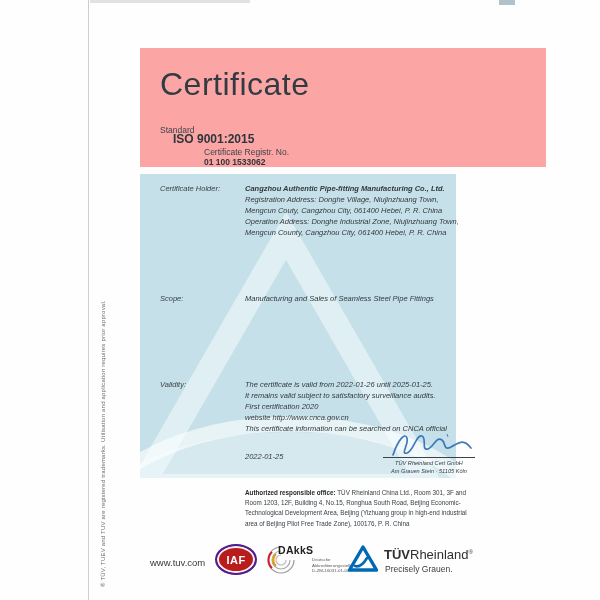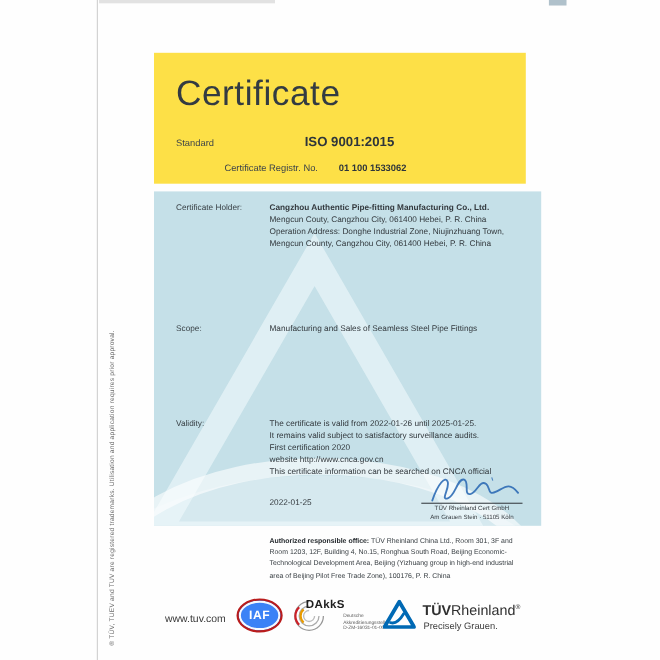--- a/index.html
+++ b/index.html
@@ -15,35 +15,36 @@
 
   
   .side-note {
     position:absolute; left:-25px; top:452px; width:260px; height:10px;
     transform:rotate(-90deg); font-size:6px; color:#6b6b6b; letter-spacing:.2px;
     white-space:nowrap; text-align:center;
   }
 
   
   .hdr {
-    position:absolute; left:140px; top:48px; width:338px; height:119px;
-    background:#fde047;
+    position:absolute; left:140px; top:48px; width:406px; height:119px;
+    background:#fca5a5;
   }
   .title { position:absolute; left:20px; top:18px; font-size:32px; color:#333b42; letter-spacing:.5px; }
-  .hdr-row { position:absolute; left:20px; width:300px; display:flex; }
+  .hdr-row { position:absolute; left:20px; width:300px; display:flex;flex-direction:column; }
   .hdr-row .lab { width:104px; font-size:8.5px; color:#3d4449; }
   .row-standard { top:77px; }
   .row-registr { top:99px;margin-left:44px; }
   .std-val { font-size:12px; font-weight:bold; color:#2e353b; margin-top:-3px;margin-left:13px; }
   .reg-val { font-size:8.5px; font-weight:bold; color:#2e353b; }
 
   
   .bdy {
-    position:absolute; left:140px; top:174px; width:352px; height:304px;
+    position:absolute; left:140px; top:174px; width:316px; height:304px;
     background:#c5e0e8;
+    font-style:italic;
   }
   .bdy svg.wm { position:absolute; left:0; top:0; }
   .lab8 { font-size:7.5px; color:#3a4247; }
   .t75 { font-size:7.5px; color:#33393e; line-height:11px; white-space:nowrap; }
   .abs { position:absolute; }
   .bold { font-weight:bold; }
 
   .sig-wrap { position:absolute; left:243px; top:255px; width:92px; }
   .sig-svg { display:block; margin-left:6px; }
   .sig-line { border-top:1px solid #3c4247; width:92px; margin-top:-4px; }
@@ -52,21 +53,21 @@
   .auth {
     position:absolute; left:245px; top:488px; width:232px;
     font-size:6.3px; color:#3a4045; line-height:1.62;
   }
   .auth b { color:#24292d; }
 
   
   .website { position:absolute; left:150px; top:557px; font-size:9.5px; color:#3a3a3a; }
   .iaf {
     position:absolute; left:215px; top:544px; width:42px; height:31px;
-    background:#3b82f6; border:2px solid #b91c1c; border-radius:50%;
+    background:#b91c1c; border:2px solid #4c1d95; border-radius:50%;
     box-shadow:inset 0 0 0 2px rgba(255,255,255,.95);
     display:flex; align-items:center; justify-content:center;
   }
   .iaf span { color:#fff; font-weight:bold; font-size:11px; letter-spacing:.5px; }
   .dakks { position:absolute; left:264px; top:542px; width:110px; height:40px; }
   .dakks .brand { position:absolute; left:14px; top:2px; font-size:10.5px; font-weight:bold; color:#1d1d1d; letter-spacing:.3px; }
   .dakks .small { position:absolute; left:48px; top:15px; font-size:4.4px; color:#5a5a5a; line-height:1.3; white-space:nowrap; }
   .tuvlogo { position:absolute; left:348px; top:543px; width:130px; height:40px; }
   .tuvlogo .tri { position:absolute; left:0; top:2px; }
   .tuvlogo .brand { position:absolute; left:36px; top:4px; font-size:13px; color:#2f2f2f; white-space:nowrap; }
@@ -100,20 +101,21 @@
   <div class="bdy">
     <svg class="wm" width="338" height="304" viewBox="0 0 338 304">
       <ellipse cx="150" cy="390" rx="235" ry="132" fill="rgba(255,255,255,0.30)"></ellipse>
       <polygon points="146,62 2,312 290,312" fill="none" stroke="rgba(244,251,253,0.55)" stroke-width="24"></polygon>
       <ellipse cx="150" cy="362" rx="202" ry="112" fill="none" stroke="rgba(255,255,255,0.6)" stroke-width="15"></ellipse>
     </svg>
 
     <div class="abs lab8" style="left:20px; top:10px;">Certificate Holder:</div>
     <div class="abs" style="left:105px; top:9px;">
       <div class="t75 bold">Cangzhou Authentic Pipe-fitting Manufacturing Co., Ltd.</div>
+      <div class="t75">Registration Address: Donghe Village, Niujinzhuang Town,</div>
       <div class="t75">Mengcun Couty, Cangzhou City, 061400 Hebei,  P. R. China</div>
       <div class="t75">Operation Address: Donghe Industrial Zone, Niujinzhuang Town,</div>
       <div class="t75">Mengcun County, Cangzhou City, 061400 Hebei, P. R. China</div>
     </div>
 
     <div class="abs lab8" style="left:20px; top:120px;">Scope:</div>
     <div class="abs t75" style="left:105px; top:119px;">Manufacturing and Sales of Seamless Steel Pipe Fittings</div>
 
 
     <div class="abs lab8" style="left:20px; top:206px;">Validity:</div>

